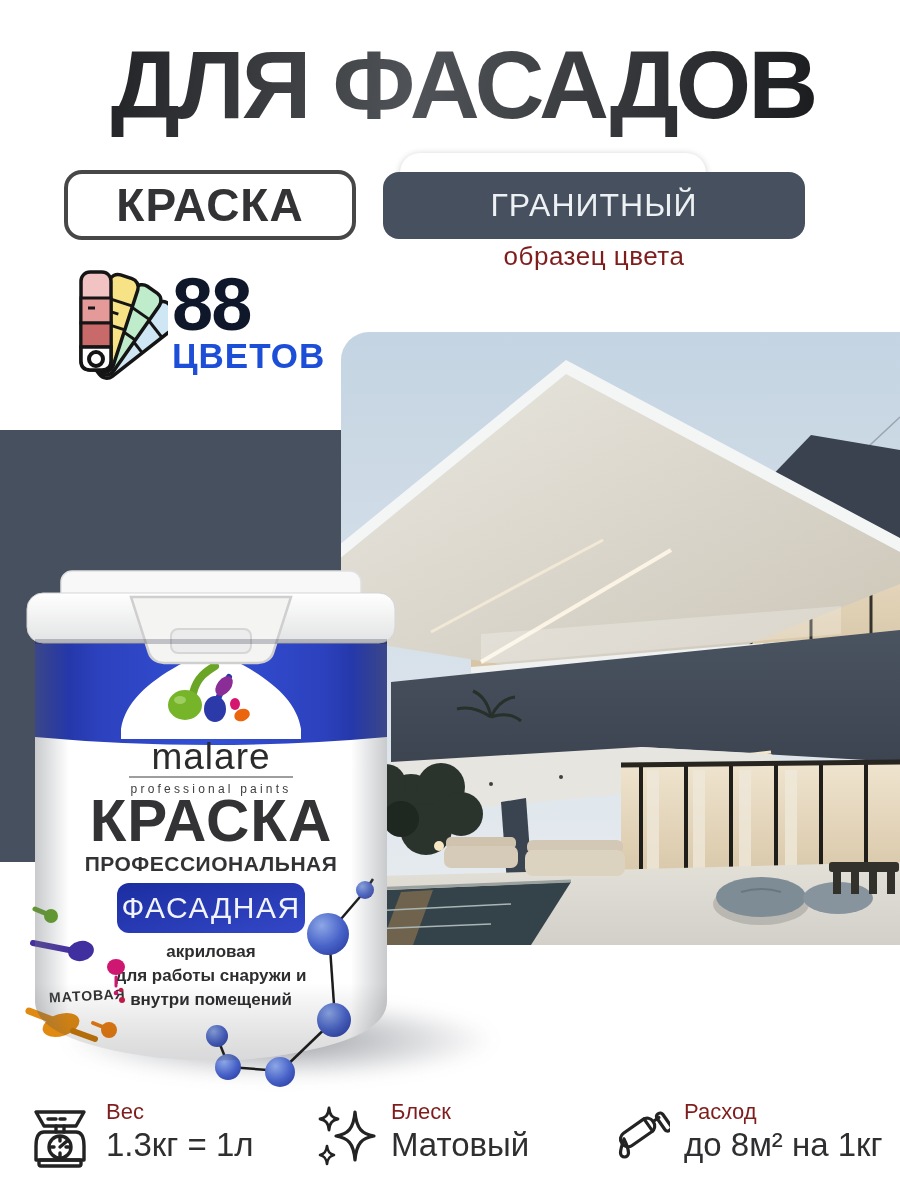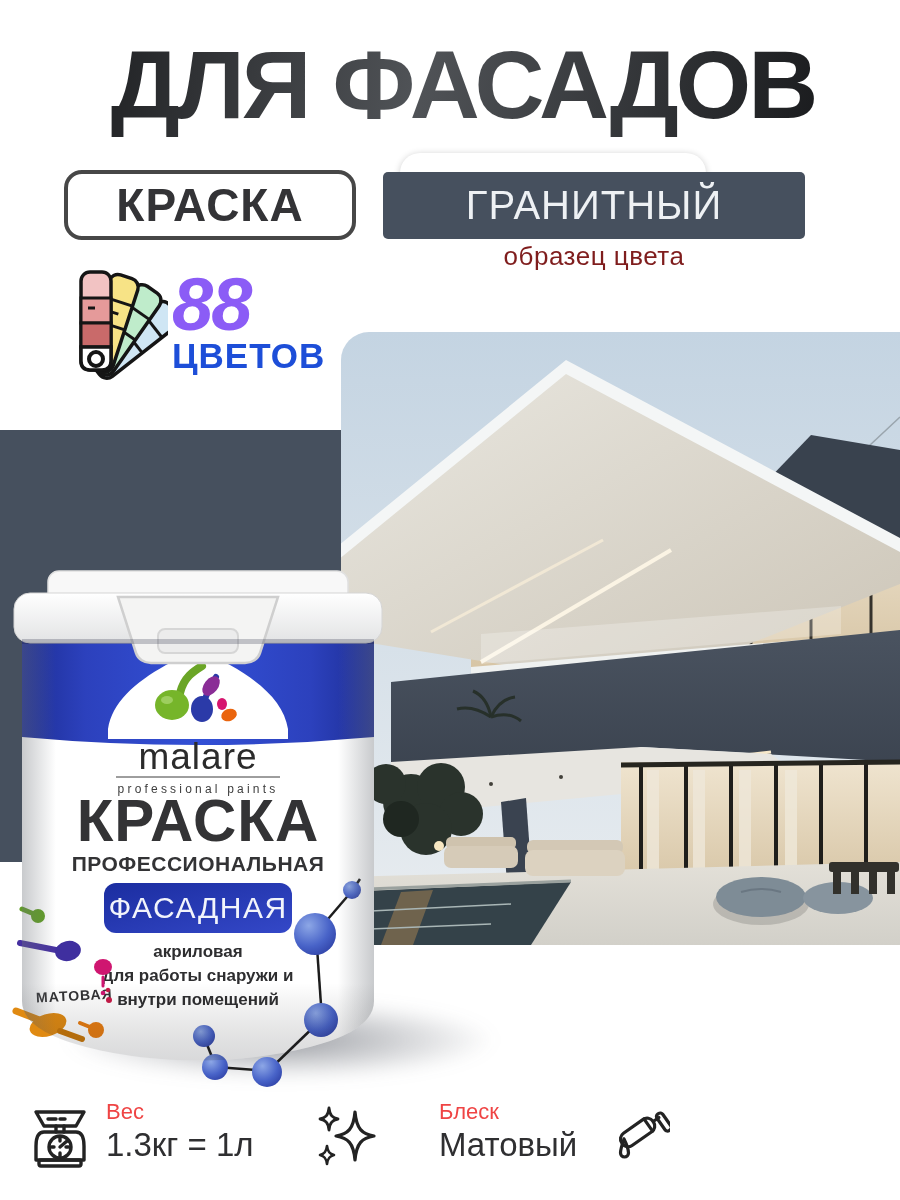--- a/index.html
+++ b/index.html
@@ -24,63 +24,63 @@
     border:4px solid #474747; border-radius:18px; background:#fff;
     display:flex; align-items:center; justify-content:center;
     font-size:46px; font-weight:bold; letter-spacing:1px; color:#333336;
   }
   .granite-card {
     position:absolute; left:400px; top:153px; width:306px; height:56px;
     background:#fff; border-radius:20px; box-shadow:0 1px 7px rgba(0,0,0,.20);
   }
   .granite-badge {
     position:absolute; left:383px; top:172px; width:422px; height:67px;
-    background:#46505e; border-radius:5px;
+    background:#46505e; border-radius:16px;
     display:flex; align-items:center; justify-content:center;
-    font-size:40px; letter-spacing:1px; color:#eef1f4;
+    font-size:32px; letter-spacing:1px; color:#eef1f4;
   }
   .sample-caption {
     position:absolute; left:383px; top:241px; width:422px; text-align:center;
     font-size:26px; letter-spacing:.5px; color:#7f1d1d;
   }
   
   .fan-icon { position:absolute; left:56px; top:260px; }
   .colors-count {
     position:absolute; left:172px; top:262px; font-size:74px; font-weight:bold;
-    letter-spacing:-2px; color:#8b5cf6;font-style:italic;
+    letter-spacing:-2px; color:#0f172a;
   }
   .colors-label {
     position:absolute; left:172px; top:336px; font-size:35px; font-weight:bold;
     letter-spacing:1px; color:#1d4ed8;
   }
   
   .swatch { position:absolute; left:0; top:430px; width:341px; height:432px; background:#46505e; z-index:1; }
   .photo  { position:absolute; left:341px; top:332px; width:559px; height:613px;
             border-radius:28px 0 0 0; overflow:hidden; z-index:1; }
   .photo svg { display:block; }
   
   .can-shadow {
     position:absolute; left:-20px; top:985px; width:600px; height:110px; z-index:2;
     background:radial-gradient(ellipse 50% 50% at 50% 50%, rgba(68,73,84,.55), rgba(68,73,84,0) 72%);
     filter:blur(8px);
   }
-  .paint-can { position:absolute; left:8px; top:553px; width:380px; height:545px; z-index:3; }
+  .paint-can { position:absolute; left:21px; top:553px; width:380px; height:545px; z-index:3; }
   
   .t-brand    { font:37px "Liberation Sans",sans-serif; fill:#2b2b2b; letter-spacing:1px; }
   .t-brandsub { font:12px "Liberation Sans",sans-serif; fill:#3d3d3d; letter-spacing:3.2px; }
   .t-kraska   { font:bold 60px "Liberation Sans",sans-serif; fill:#333335; letter-spacing:1px; }
   .t-prof     { font:bold 21px "Liberation Sans",sans-serif; fill:#333335; letter-spacing:.5px; }
   .t-fasad    { font:30px "Liberation Sans",sans-serif; fill:#f2f4fb; letter-spacing:1.5px; }
   .t-desc     { font:bold 17px "Liberation Sans",sans-serif; fill:#2e2e30; }
   .t-matt     { font:bold 14px "Liberation Sans",sans-serif; fill:#333335; letter-spacing:1px; }
   
   .spec { position:absolute; top:1100px; display:flex; align-items:flex-start; z-index:4; }
   .spec-icon { flex:0 0 auto; margin-top:6px; }
   .spec-text { margin-left:14px; }
-  .spec-label { font-size:22px; color:#ef4444; line-height:1.1; }
+  .spec-label { font-size:22px; color:#7f1d1d; line-height:1.1; }
   .spec-value { font-size:33px; font-weight:normal; color:#2f2f31; line-height:1.15; margin-top:2px; white-space:nowrap; }
 </style>
 </head>
 <body>
 
 <div id="canvas">
 
   <div class="main-title">ДЛЯ ФАСАДОВ</div>
 
   <div class="kraska-badge">
@@ -401,21 +401,21 @@
           <line x1="23.5" y1="41" x2="26" y2="41"></line>
         <rect x="11" y="54" width="42" height="6" rx="2"></rect>
       </svg>
     </div>
     <div class="spec-text">
       <div class="spec-label">Вес</div>
       <div class="spec-value">1.3кг = 1л</div>
     </div>
   </div>
 
-  <div class="spec" style="left:315px;gap:48px;">
+  <div class="spec" style="left:315px;">
     <div class="spec-icon">
       <svg width="62" height="60" viewBox="0 0 62 60" fill="none" stroke="#232323" stroke-width="3.2" stroke-linejoin="round">
         <path d="M40,6 C41.5,23 47,28 59,30 C47,32 41.5,37 40,54 C38.5,37 33,32 21,30 C33,28 38.5,23 40,6 Z"></path>
         <path d="M14,2 C14.8,9.5 17.5,12 23,13 C17.5,14 14.8,16.5 14,24 C13.2,16.5 10.5,14 5,13 C10.5,12 13.2,9.5 14,2 Z" stroke-width="2.8"></path>
         <path d="M12,40 C12.7,46 14.8,48 19,49 C14.8,50 12.7,52 12,58 C11.3,52 9.2,50 5,49 C9.2,48 11.3,46 12,40 Z" stroke-width="2.6"></path>
       </svg>
     </div>
     <div class="spec-text">
       <div class="spec-label">Блеск</div>
       <div class="spec-value">Матовый</div>
@@ -427,15 +427,19 @@
       <svg width="58" height="58" viewBox="0 0 58 58" fill="none" stroke="#232323" stroke-width="3.2" stroke-linejoin="round" stroke-linecap="round">
         <g transform="rotate(-35 30 24)">
           <rect x="6" y="16" width="38" height="15" rx="7"></rect>
           <line x1="38" y1="16" x2="38" y2="31"></line>
           <line x1="44" y1="23.5" x2="51" y2="23.5"></line>
           <rect x="49" y="20" width="7" height="20" rx="3"></rect>
         </g>
         <path d="M12,33 q-3.5,10 -3.5,14 a4,4 0 0 0 8,0 q0,-5 -4.5,-14"></path>
       </svg>
     </div>
+    <div class="spec-text">
+      <div class="spec-label">Расход</div>
+      <div class="spec-value">до 8м² на 1кг</div>
+    </div>
   </div>
 
 </div>
 
 </body></html>

